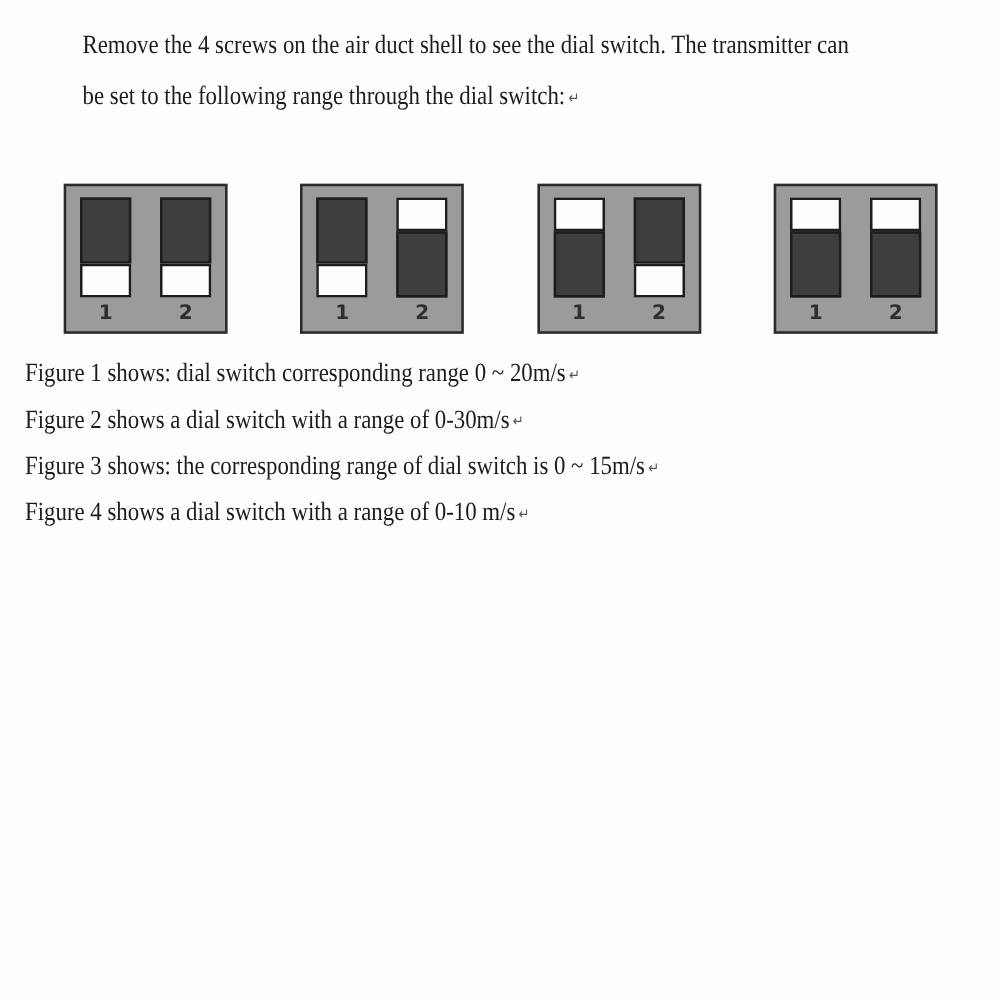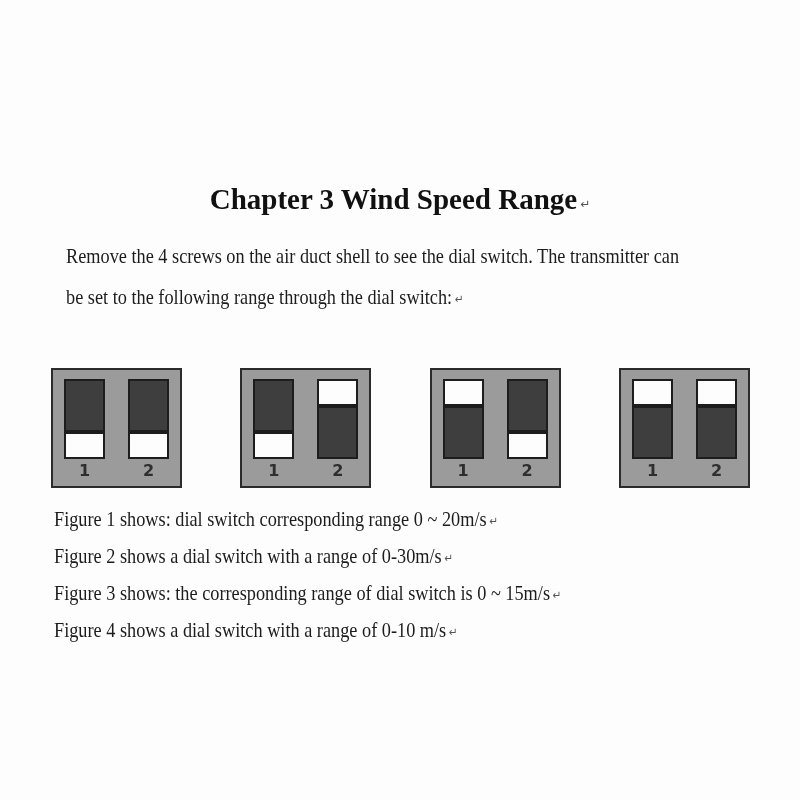--- a/index.html
+++ b/index.html
@@ -80,37 +80,36 @@
   }
   .slabel {
     width: 41px;
     text-align: center;
     font-family: "DejaVu Sans", sans-serif;
     font-weight: 700;
     font-size: 16px;
     color: #2e2e2e;
   }
   .captions {
-    margin: 14px 42px 0 54px;
+    margin: 14px 42px 0 20px;
     font-size: 21px;
   }
   .caption-line {
     display: block;
     white-space: nowrap;
     line-height: 35px;
     transform: scaleX(0.87);
     transform-origin: left center;
   }
 </style>
 </head>
 <body>
 
 <div class="page">
 
-  <h1 class="title"><span>Chapter 3 Wind Speed Range</span><span class="pmark">↵</span></h1>
 
   <div class="body-text">
     <span class="tline">Remove the 4 screws on the air duct shell to see the dial switch. The transmitter can</span>
     <span class="tline"><span>be set to the following range through the dial switch:</span><span class="pmark">↵</span></span>
   </div>
 
   <div class="figures">
     <div class="figure">
       <div class="slots">
         <div class="slot down">

